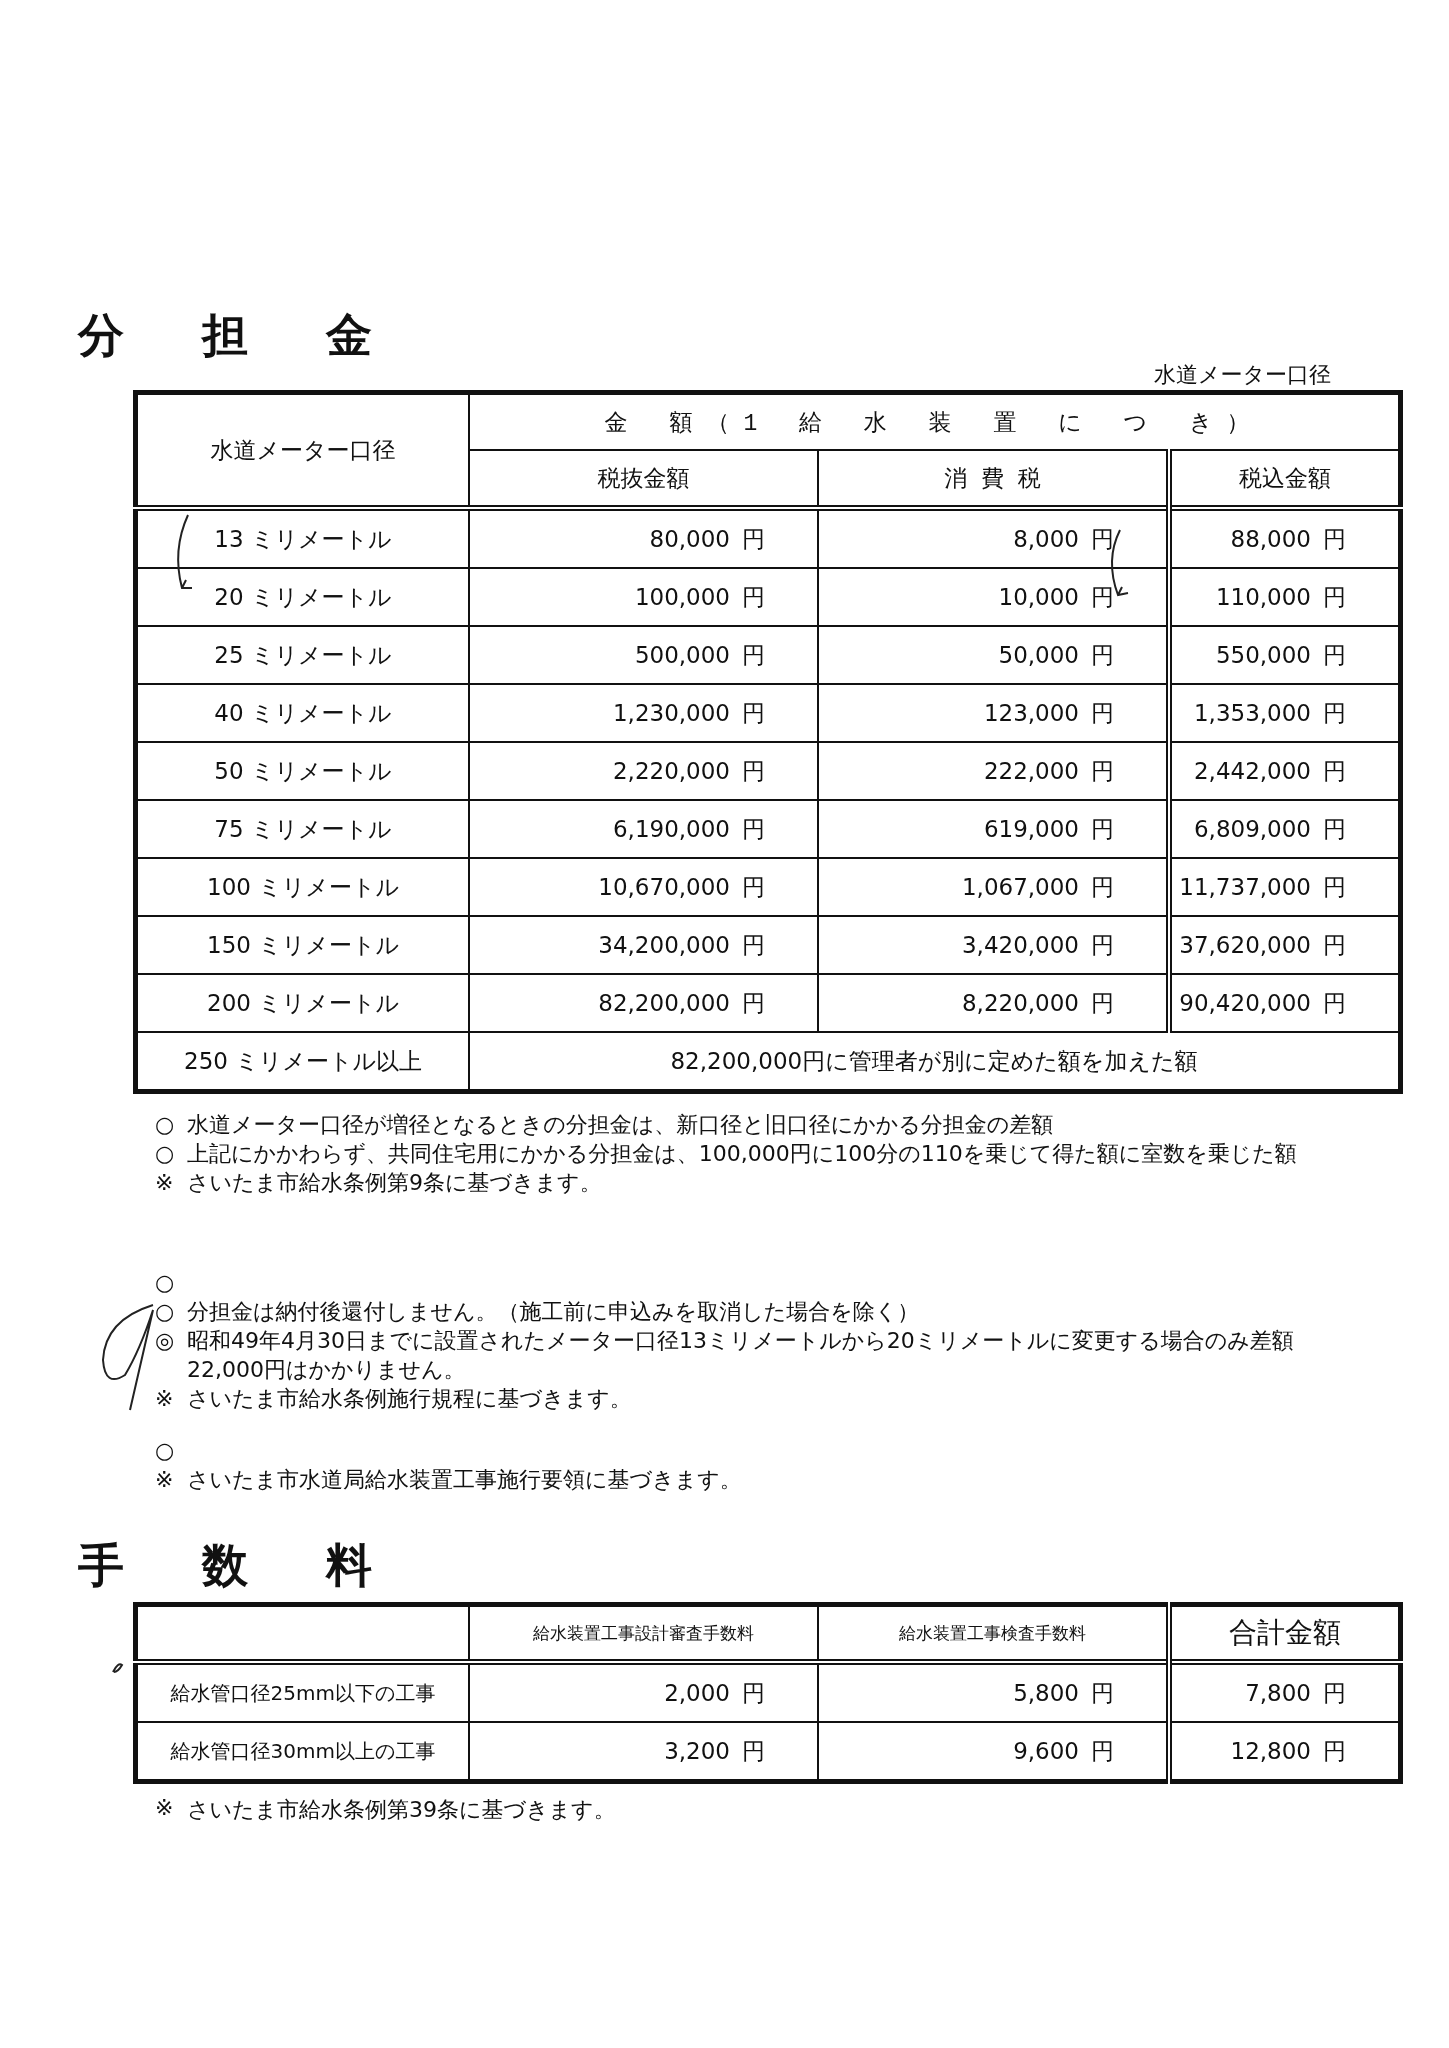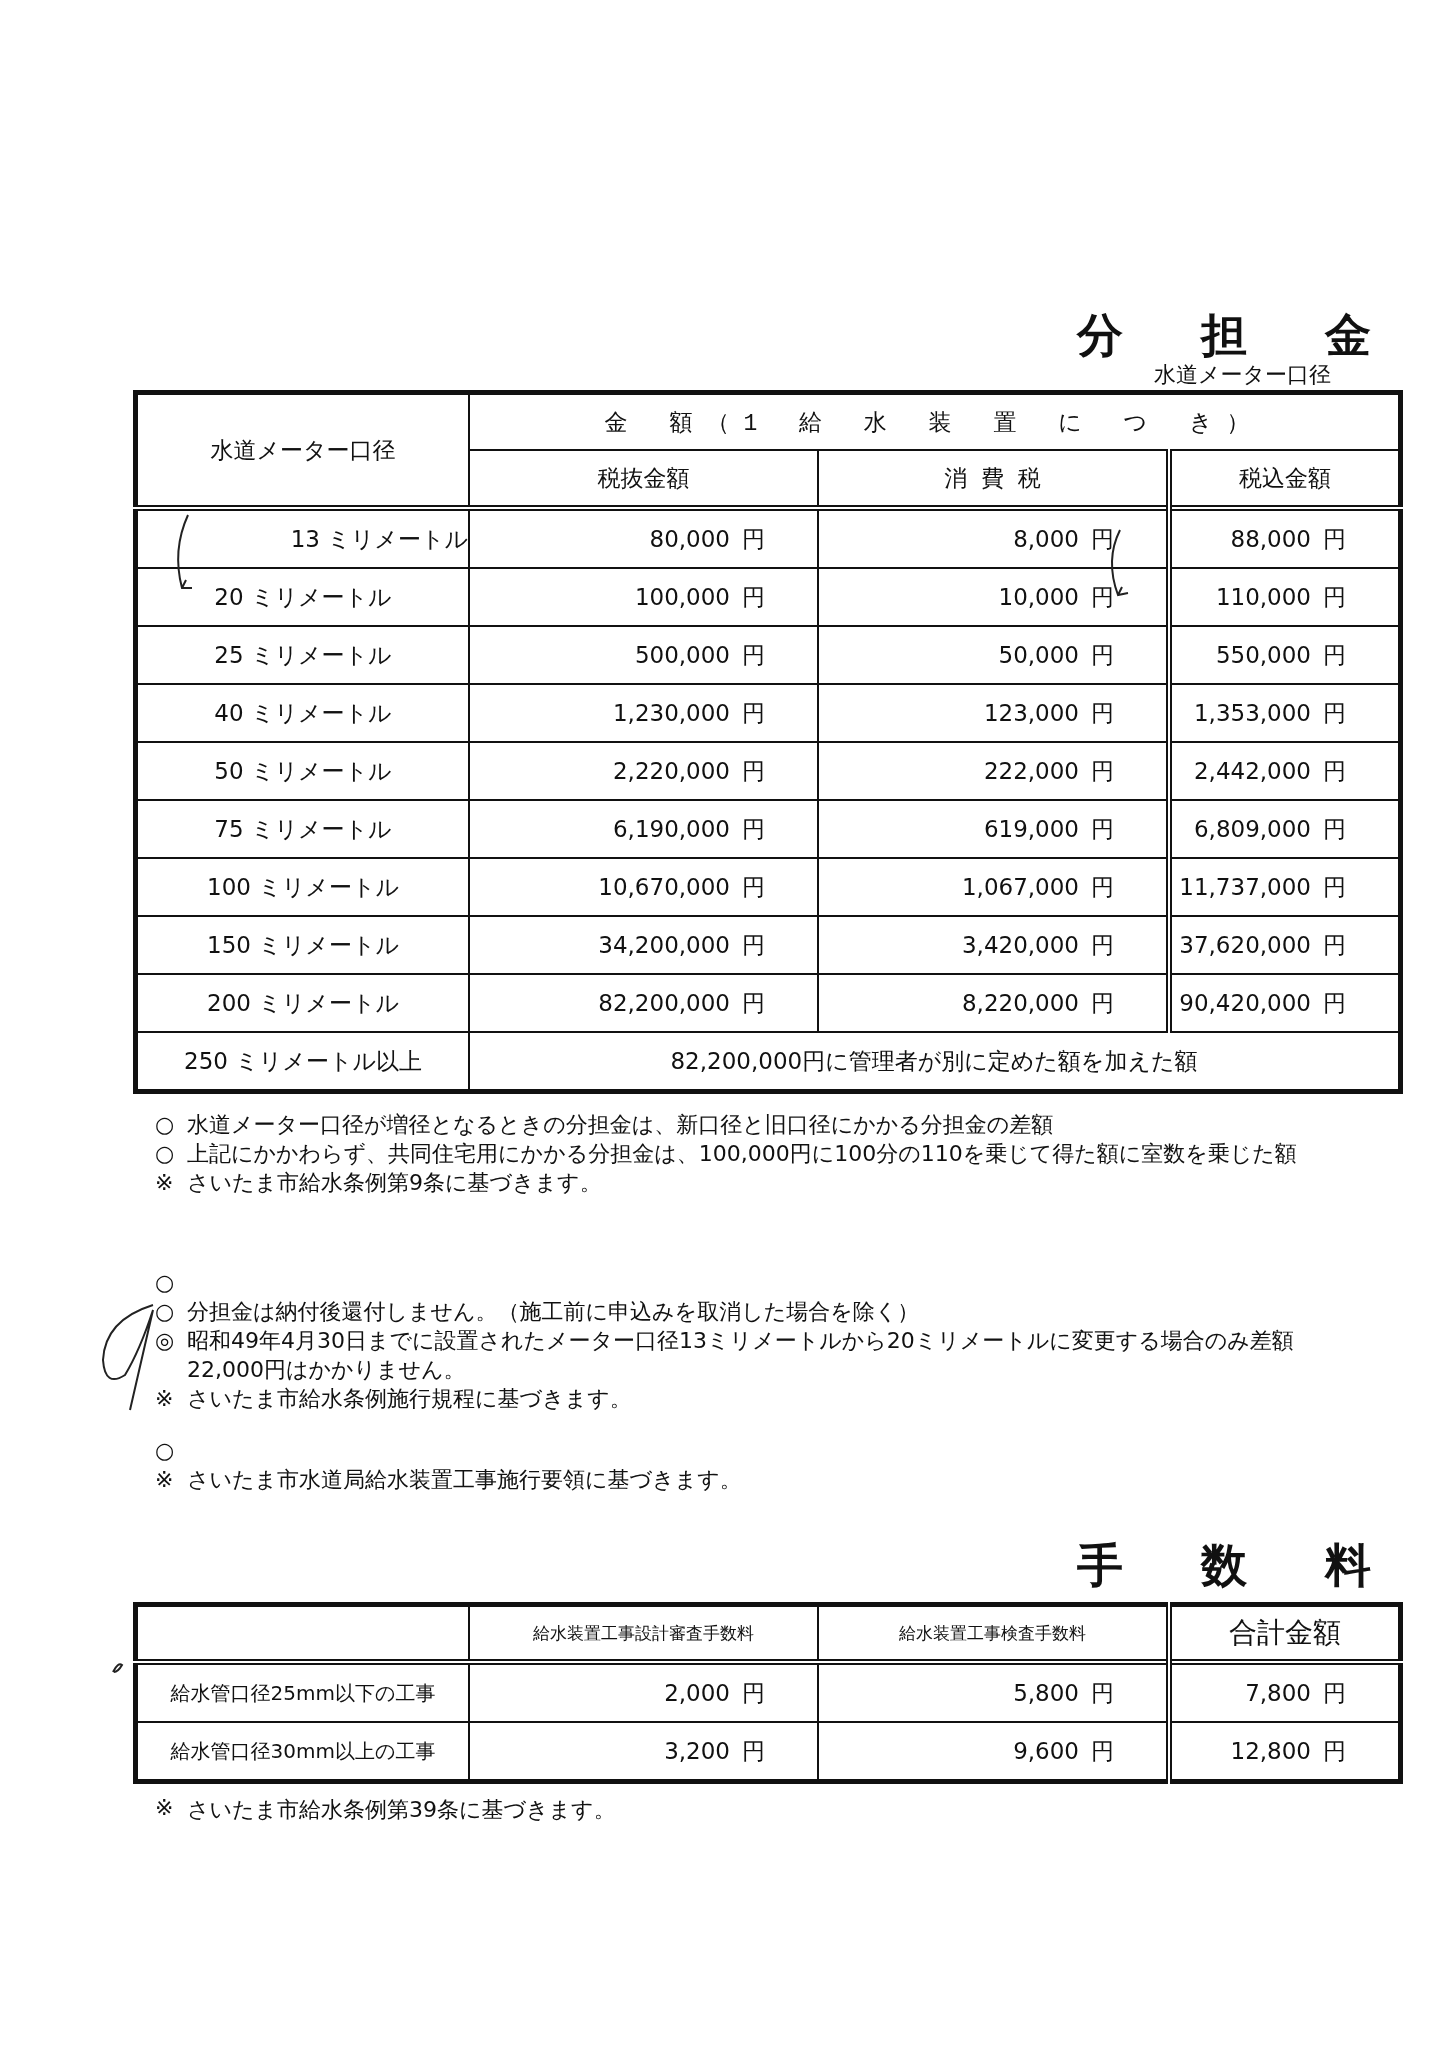--- a/index.html
+++ b/index.html
@@ -1,40 +1,40 @@
 <!DOCTYPE html>
 <html><head>
 <meta charset="utf-8">
 <style>
   html, body { margin: 0; padding: 0; }
   body {
     width: 1449px; height: 2048px; background: #ffffff; position: relative;
     font-family: "DejaVu Sans", sans-serif; color: #111; overflow: hidden;
   }
   .title {
-    position: absolute; left: 0; width: 1449px; text-align: right;
+    position: absolute; left: 0; width: 1449px; text-align: left;
     font-size: 46px; font-weight: bold; letter-spacing: 78px; text-indent: 78px;
   }
   #title1 { top: 305px; }
   #title2 { top: 1535px; }
   .issuer { position: absolute; top: 360px; right: 118px; font-size: 22px; }
 
   table { position: absolute; border-collapse: collapse; font-size: 23px; }
   td { padding: 0; }
 
   
   #t1 { left: 133px; top: 390px; width: 1270px; border: 5px solid #111; }
   #t1 td { border: 2px solid #111; height: 56px; }
   #t1 .c0 { width: 330px; text-align: center; }
   #t1 .c1 { width: 295px; text-align: right; padding-right: 52px; }
   #t1 .c2 { width: 295px; text-align: right; padding-right: 52px; margin-left: 24px; }
   #t1 .c3 { text-align: right; padding-right: 52px; border-left: 6px double #111; }
   #t1 .hdr { text-align: center; padding-right: 0; height: 54px; font-family: Liberation Mono, monospace; }
   #t1 .hdr-top { letter-spacing: 14px; }
-  #t1 tr.sep td { border-top: 6px double #111; text-align: right; }
+  #t1 tr.sep td { border-top: 6px double #111; }
   #t1 .span { text-align: center; padding-right: 0; }
   .unit { margin-left: 12px; }
 
   
   .notes { position: absolute; left: 155px; font-size: 22px; line-height: 29px; width: 1200px; }
   .note { display: flex; }
   .mark { width: 32px; flex: none; }
   #n1 { top: 1110px; }
   #n2 { top: 1268px; }
   #n3 { top: 1436px; }

